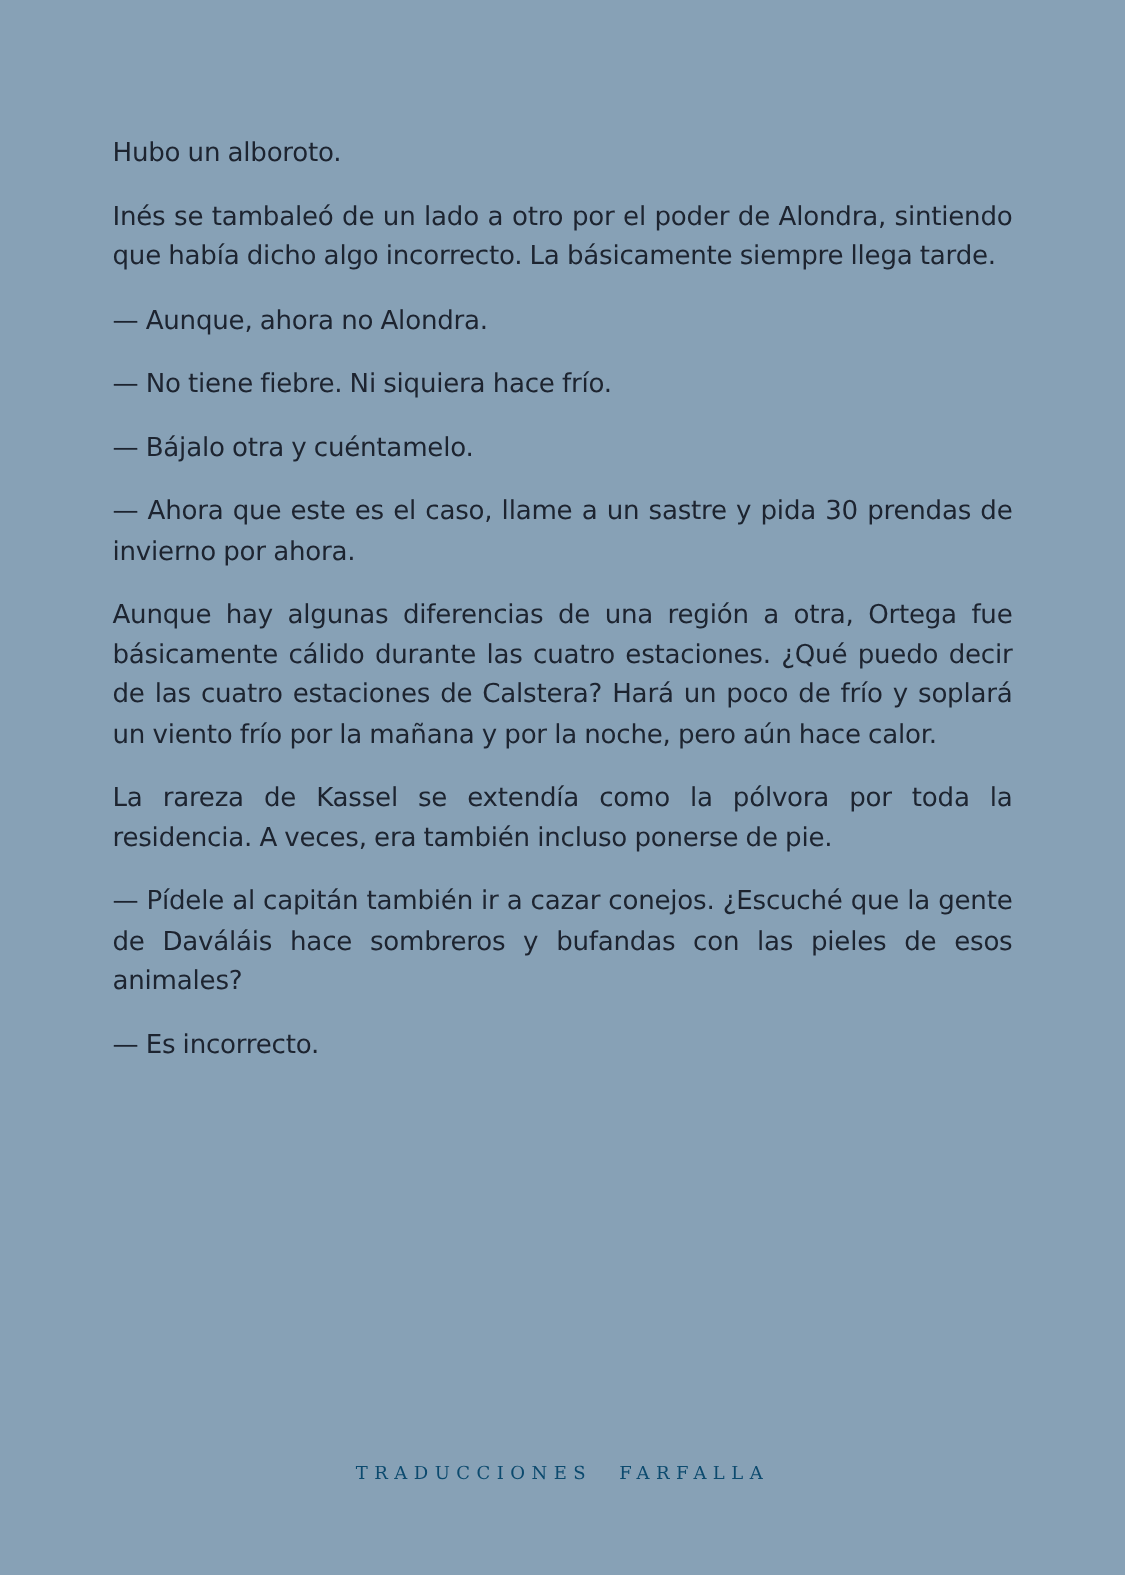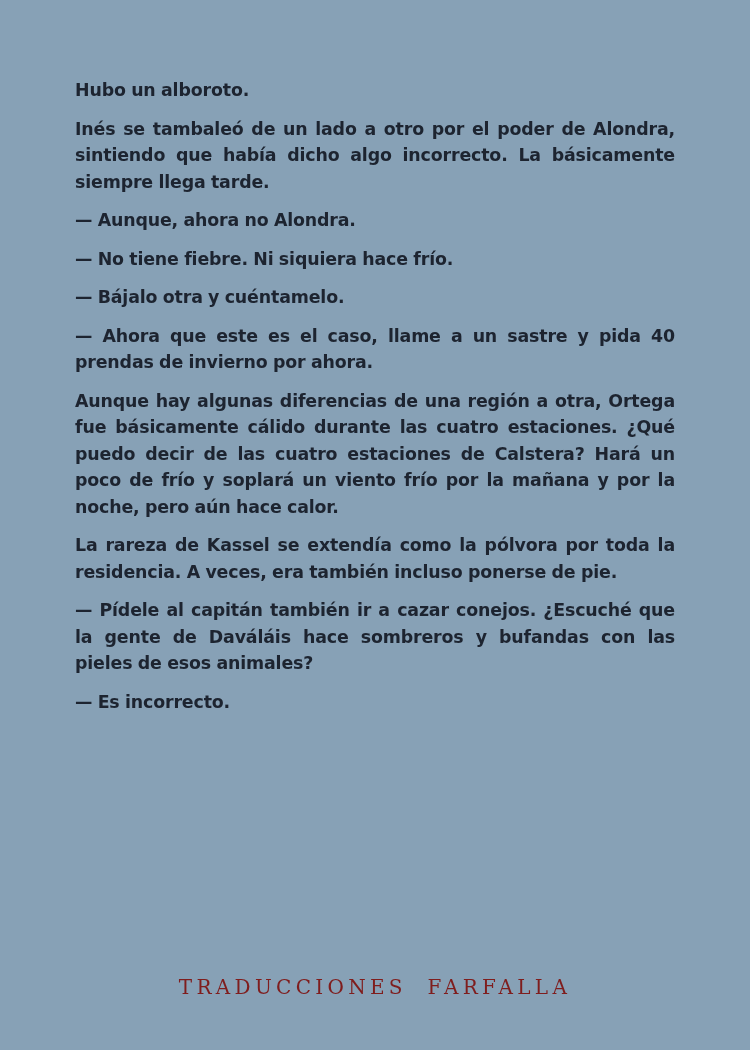--- a/index.html
+++ b/index.html
@@ -14,44 +14,43 @@
       left: 75px; top: 73px;
       width: 600px;
       font-family: "DejaVu Sans", sans-serif;
       font-size: 17.4px;
       line-height: 26.5px;
       color: #1d2430;
       letter-spacing: -0.15px;
       word-spacing: -0.5px;
     }
     .page p {
-      margin: 4px 0 12px 0;
+      margin: 16px 0 12px 0;
       text-align: justify;
-      font-weight: bold;
     }
     .footer {
       position: absolute;
       left: 0; right: 0; top: 975px;
       text-align: center;
       font-family: "DejaVu Serif", serif;
-      font-size: 20px;
+      font-size: 12px;
       letter-spacing: 4.3px;
       word-spacing: 10px;
-      color: #7f1d1d;
+      color: #0c4a6e;
     }
   </style>
 </head>
 <body>
 
 <div class="page">
   <p>Hubo un alboroto.</p>
   <p>Inés se tambaleó de un lado a otro por el poder de Alondra, sintiendo que había dicho algo incorrecto. La básicamente siempre llega tarde.</p>
   <p>— Aunque, ahora no Alondra.</p>
   <p>— No tiene fiebre. Ni siquiera hace frío.</p>
   <p>— Bájalo otra y cuéntamelo.</p>
-  <p>— Ahora que este es el caso, llame a un sastre y pida 40 prendas de invierno por ahora.</p>
+  <p>— Ahora que este es el caso, llame a un sastre y pida 30 prendas de invierno por ahora.</p>
   <p>Aunque hay algunas diferencias de una región a otra, Ortega fue básicamente cálido durante las cuatro estaciones. ¿Qué puedo decir de las cuatro estaciones de Calstera? Hará un poco de frío y soplará un viento frío por la mañana y por la noche, pero aún hace calor.</p>
   <p>La rareza de Kassel se extendía como la pólvora por toda la residencia. A veces, era también incluso ponerse de pie.</p>
   <p>— Pídele al capitán también ir a cazar conejos. ¿Escuché que la gente de Daváláis hace sombreros y bufandas con las pieles de esos animales?</p>
   <p>— Es incorrecto.</p>
 </div>
 
 <div class="footer">TRADUCCIONES FARFALLA</div>
 
 </body></html>

